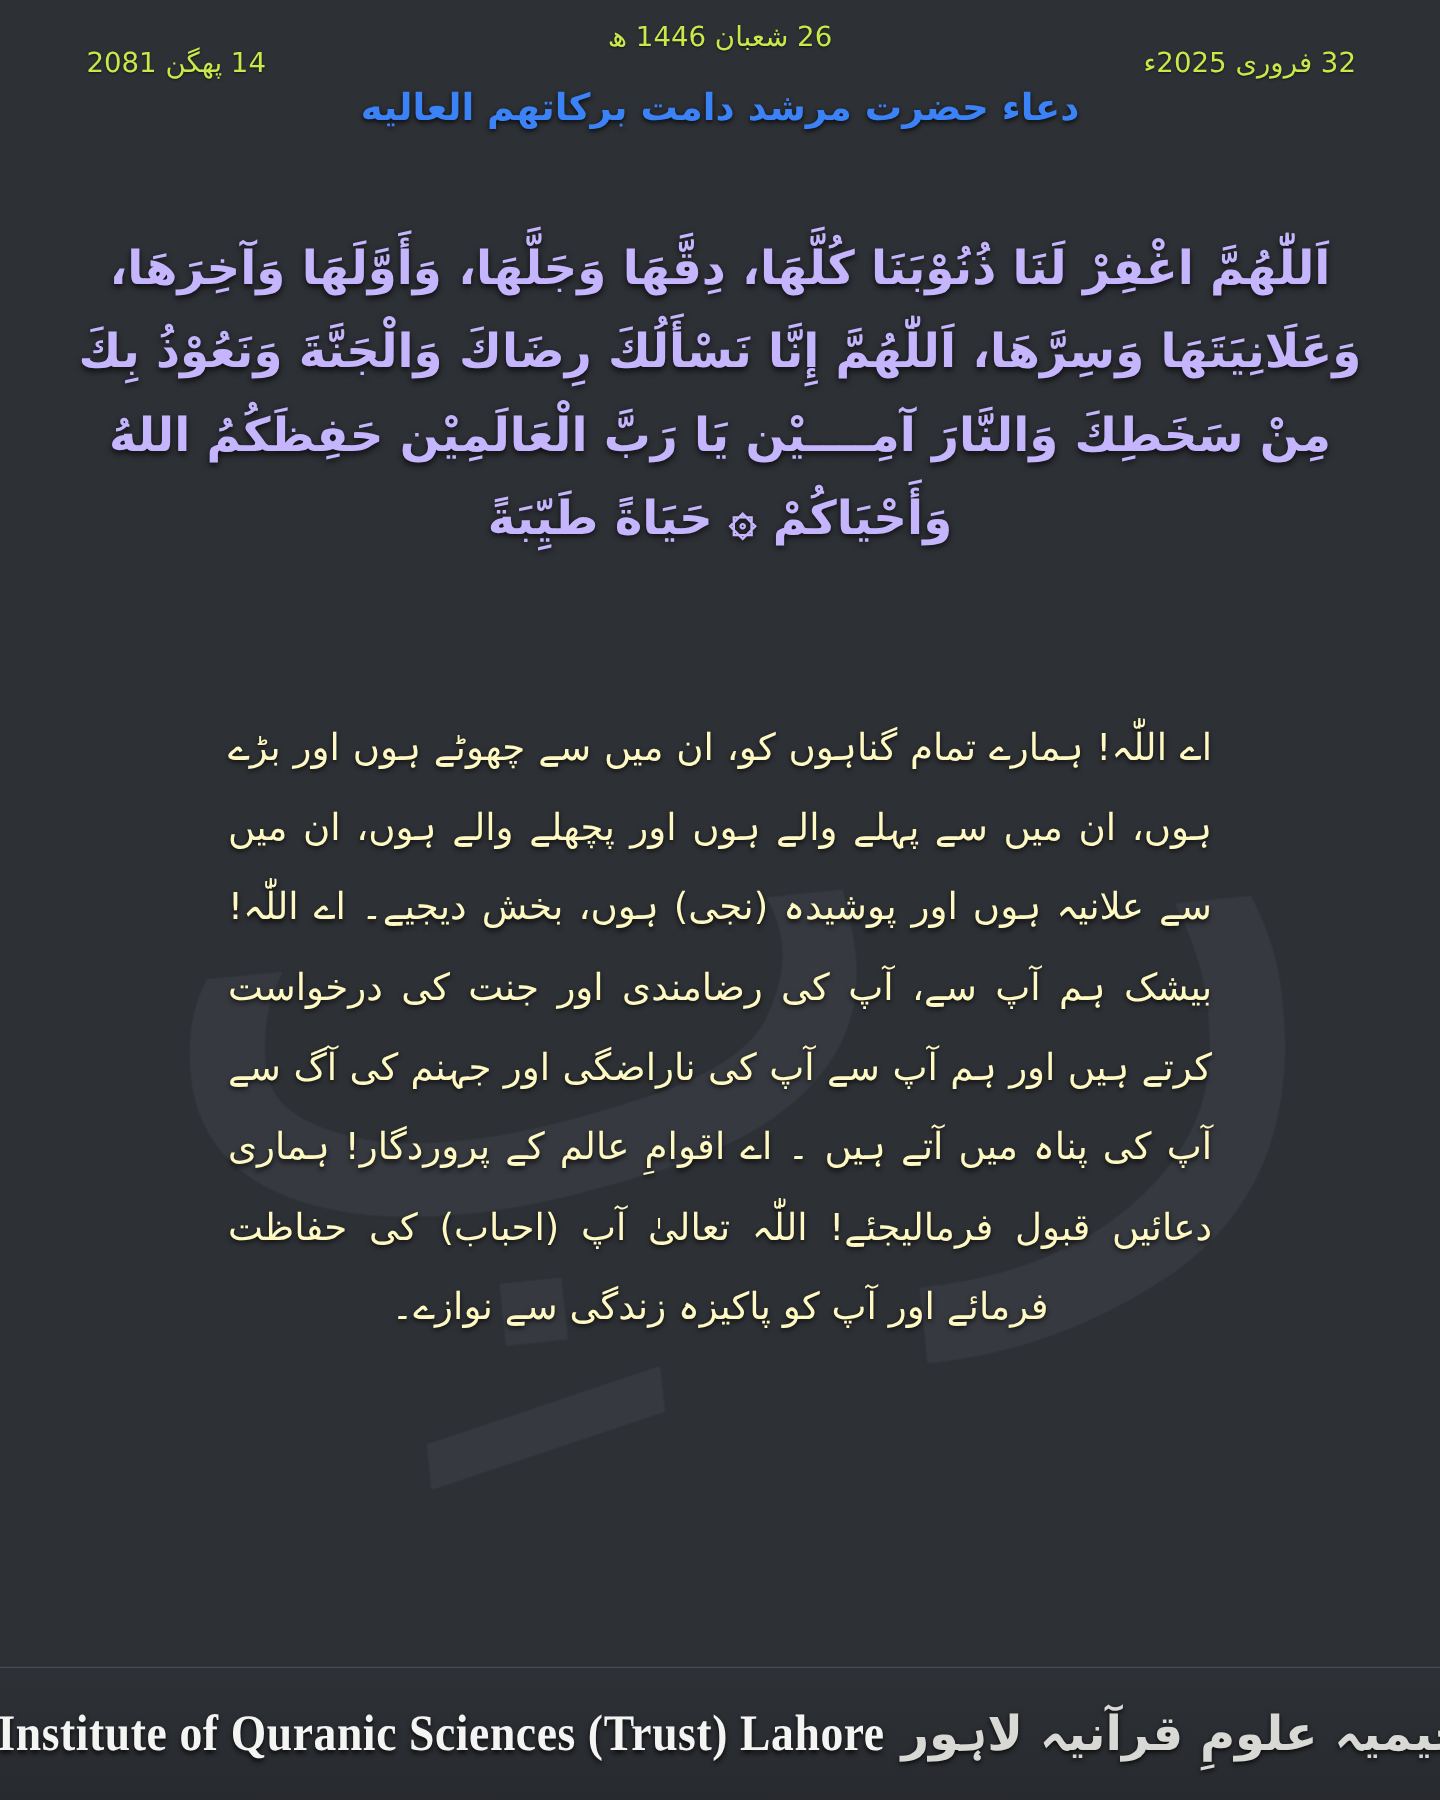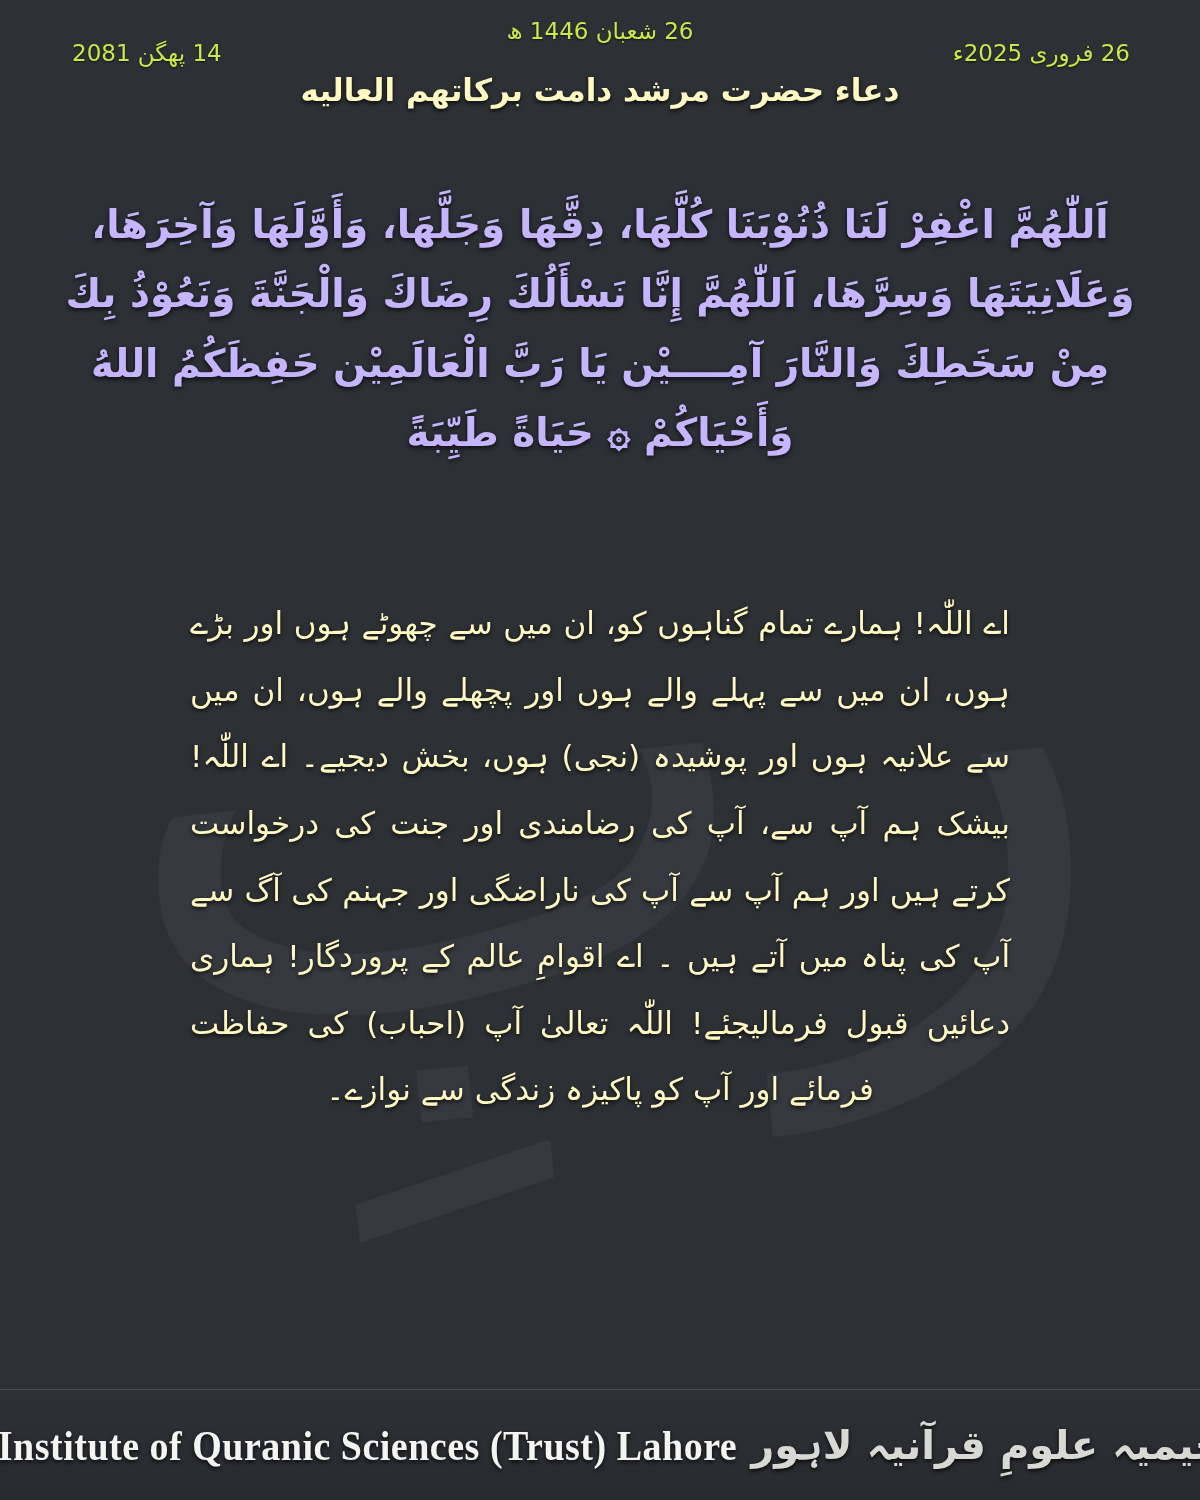--- a/index.html
+++ b/index.html
@@ -64,21 +64,21 @@
   .meta-left  { left: 72px;  top: 22px; }
   .meta-center{ left: 50%; transform: translateX(-50%); top: 0; }
   .meta-right { right: 70px; top: 22px; }
 
   
   .doc-title {
     position: absolute;
     top: 72px;
     left: 0; right: 0;
     text-align: center;
-    color: #fef9c3;
+    color: #3b82f6;
     font-size: 31px;
     font-weight: 700;
     letter-spacing: .5px;
     text-shadow: 0 2px 4px rgba(0,0,0,.8);
   }
 
   
   .arabic-block {
     position: absolute;
     top: 190px;
@@ -147,21 +147,21 @@
 
 <div class="bg-calligraphy">
   <span>ربِ</span>
 </div>
 
 <div class="page">
 
   <div class="meta-row">
     <div class="meta meta-left">14 پھگن 2081</div>
     <div class="meta meta-center">26 شعبان 1446 ھ</div>
-    <div class="meta meta-right">26 فروری 2025ء</div>
+    <div class="meta meta-right">32 فروری 2025ء</div>
   </div>
 
   <div class="doc-title">دعاء حضرت مرشد دامت بركاتهم العاليه</div>
 
   <div class="arabic-block">اَللّٰهُمَّ اغْفِرْ لَنَا ذُنُوْبَنَا كُلَّهَا، دِقَّهَا وَجَلَّهَا، وَأَوَّلَهَا وَآخِرَهَا، وَعَلَانِيَتَهَا وَسِرَّهَا، اَللّٰهُمَّ إِنَّا نَسْأَلُكَ رِضَاكَ وَالْجَنَّةَ وَنَعُوْذُ بِكَ مِنْ سَخَطِكَ وَالنَّارَ آمِــــيْن يَا رَبَّ الْعَالَمِيْن حَفِظَكُمُ اللهُ وَأَحْيَاكُمْ ۞ حَيَاةً طَيِّبَةً</div>
 
   <div class="urdu-block">اے اللّٰہ! ہمارے تمام گناہوں کو، ان میں سے چھوٹے ہوں اور بڑے ہوں، ان میں سے پہلے والے ہوں اور پچھلے والے ہوں، ان میں سے علانیہ ہوں اور پوشیدہ (نجی) ہوں، بخش دیجیے۔ اے اللّٰہ! بیشک ہم آپ سے، آپ کی رضامندی اور جنت کی درخواست کرتے ہیں اور ہم آپ سے آپ کی ناراضگی اور جہنم کی آگ سے آپ کی پناہ میں آتے ہیں ۔ اے اقوامِ عالم کے پروردگار! ہماری دعائیں قبول فرمالیجئے! اللّٰہ تعالیٰ آپ (احباب) کی حفاظت فرمائے اور آپ کو پاکیزہ زندگی سے نوازے۔</div>
 
   <div class="footer">
     <div class="footer-text">Rahimia Institute of Quranic Sciences (Trust) Lahore</div>

